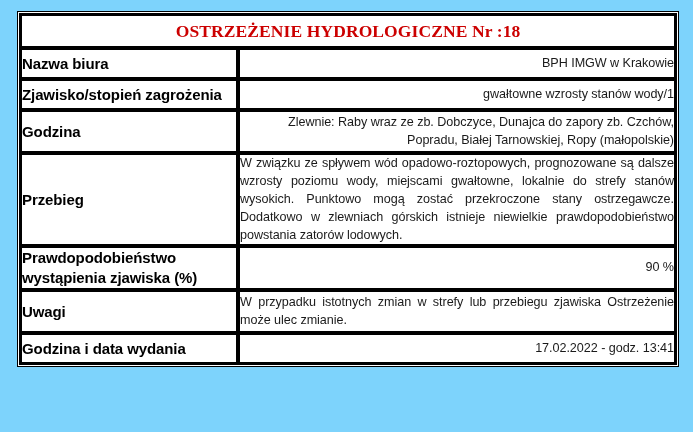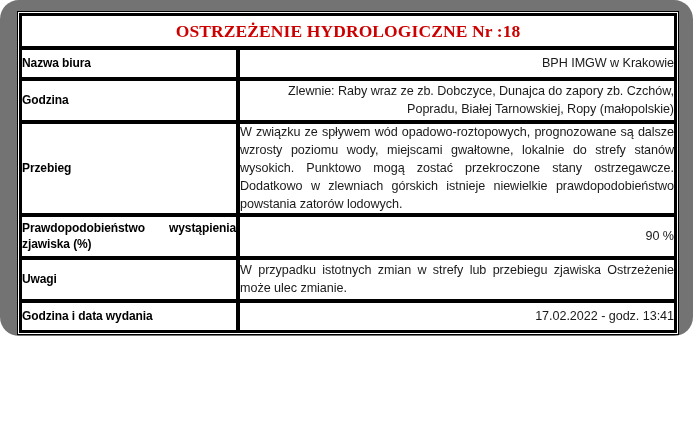--- a/index.html
+++ b/index.html
@@ -12,24 +12,23 @@
     width: 693px;
     height: 432px;
     overflow: hidden;
     font-family: "Liberation Sans", sans-serif;
     -webkit-font-smoothing: antialiased;
   }
 
   .page {
     position: relative;
     width: 693px;
-    height: 336px;
-    background: #737373;
+    height: 432px;
+    background: #7dd3fc;
     box-sizing: border-box;
-    border-radius: 19px;
   }
 
   .doc-table {
     position: absolute;
     left: 17px;
     top: 11px;
     width: 660px;
     border-collapse: separate;
     border-spacing: 0;
     table-layout: fixed;
@@ -61,21 +60,21 @@
     line-height: 1.15;
     white-space: nowrap;
   }
 
   
   .col-label { width: 218px; }
   .col-value { width: 438px; }
 
   .label-cell {
     padding: 7px 9px 7px 11px;
-    font-size: 12px;
+    font-size: 15px;
     font-weight: bold;
     color: #000000;
     line-height: 1.33;
     letter-spacing: -0.1px;
   }
   .label-cell.justify {
     text-align: justify;
     text-align-last: left;
   }
 
@@ -118,20 +117,24 @@
         <td class="title-cell" colspan="2">
           <span class="title-text">OSTRZEŻENIE HYDROLOGICZNE Nr :18</span>
         </td>
       </tr>
 
       <tr class="r-simple">
         <td class="label-cell">Nazwa biura</td>
         <td class="value-cell">BPH IMGW w Krakowie</td>
       </tr>
 
+      <tr class="r-simple">
+        <td class="label-cell">Zjawisko/stopień zagrożenia</td>
+        <td class="value-cell">gwałtowne wzrosty stanów wody/1</td>
+      </tr>
 
       <tr class="r-two row-tall">
         <td class="label-cell">Godzina</td>
         <td class="value-cell">Zlewnie: Raby wraz ze zb. Dobczyce, Dunajca do zapory zb. Czchów, Popradu, Białej Tarnowskiej, Ropy (małopolskie)</td>
       </tr>
 
 
       <tr class="r-big row-tall">
         <td class="label-cell">Przebieg</td>
         <td class="value-cell justify">W związku ze spływem wód opadowo-roztopowych, prognozowane są dalsze wzrosty poziomu wody, miejscami gwałtowne, lokalnie do strefy stanów wysokich. Punktowo mogą zostać przekroczone stany ostrzegawcze. Dodatkowo w zlewniach górskich istnieje niewielkie prawdopodobieństwo powstania zatorów lodowych.</td>

